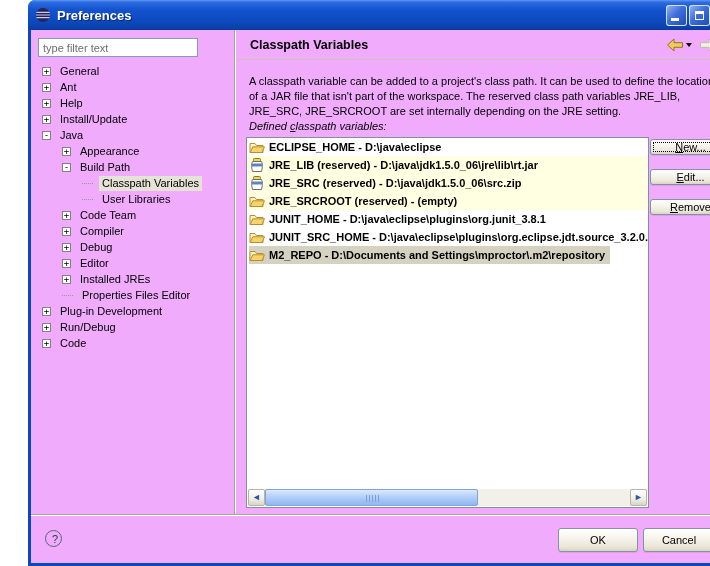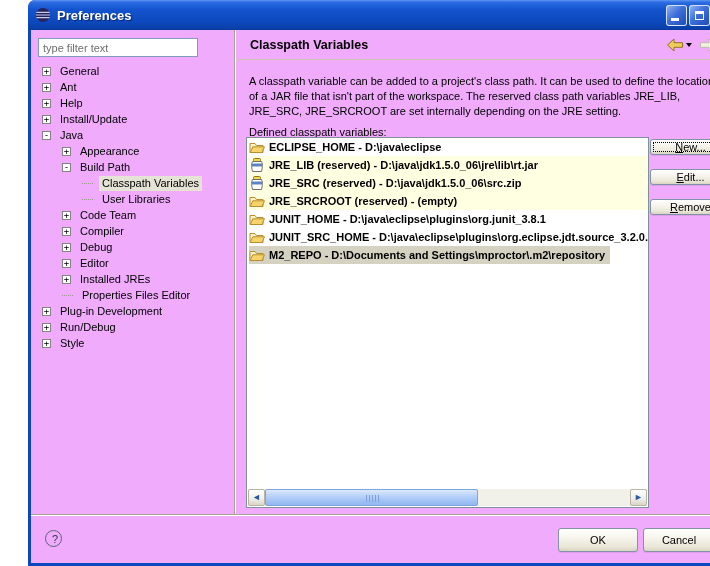--- a/index.html
+++ b/index.html
@@ -46,21 +46,21 @@
   
   .vsep{position:absolute;left:203px;top:0;height:484px;width:2px;border-left:1px solid #A9A590;border-right:1px solid #FBFAF4;}
   
   .rheader{position:absolute;left:205px;right:0;top:0;height:30px;border-bottom:1px solid #C9C5B2;display:flex;align-items:center;padding:0 8px 0 14px;}
   .rtitle{font-weight:bold;font-size:12.5px;flex:1;}
   .nav{display:flex;align-items:center;gap:3px;}
   .navbtn{display:flex;align-items:center;gap:2px;padding:1px 2px;border-radius:2px;}
   .tri{width:0;height:0;border-left:3.5px solid transparent;border-right:3.5px solid transparent;border-top:4px solid #000;}
   .tri.dis{border-top-color:#A8A590;}
   .desc{position:absolute;left:218px;top:44px;width:476px;line-height:15px;}
-  .list-label{position:absolute;left:218px;top:96px;}
+  .list-label{position:absolute;left:218px;top:90px;font-style:italic;}
   .u{text-decoration:underline;}
   
   .listbox{position:absolute;left:215px;top:107px;width:403px;height:371px;background:#fff;border:1px solid #828F9C;overflow:hidden;font-weight:bold;}
   .rows{position:absolute;left:0;top:0;right:0;}
   .var-row{display:flex;align-items:center;height:18px;white-space:nowrap;overflow:hidden;padding-left:2px;cursor:default;}
   .var-inner{display:inline-flex;align-items:center;height:18px;padding-right:5px;}
   .vicon{width:16px;height:16px;margin-right:4px;flex:0 0 auto;display:inline-flex;align-items:center;}
   .vtext{line-height:17px;}
   
   .hscroll{position:absolute;left:1px;right:1px;bottom:1px;height:17px;background:#F2F1E9;}
@@ -178,21 +178,21 @@
         <div class="tree-row lvl0">
           <span class="expander">+</span>
           <span class="tlabel">Plug-in Development</span>
         </div>
         <div class="tree-row lvl0">
           <span class="expander">+</span>
           <span class="tlabel">Run/Debug</span>
         </div>
         <div class="tree-row lvl0">
           <span class="expander">+</span>
-          <span class="tlabel">Style</span>
+          <span class="tlabel">Code</span>
         </div>
       </div>
     <div class="vsep"></div>
 
     <div class="rheader">
       <span class="rtitle">Classpath Variables</span>
       <span class="nav">
         <span class="navbtn">
           <span style="display:inline-flex;">
             <svg width="18" height="14" viewBox="0 0 18 14">

